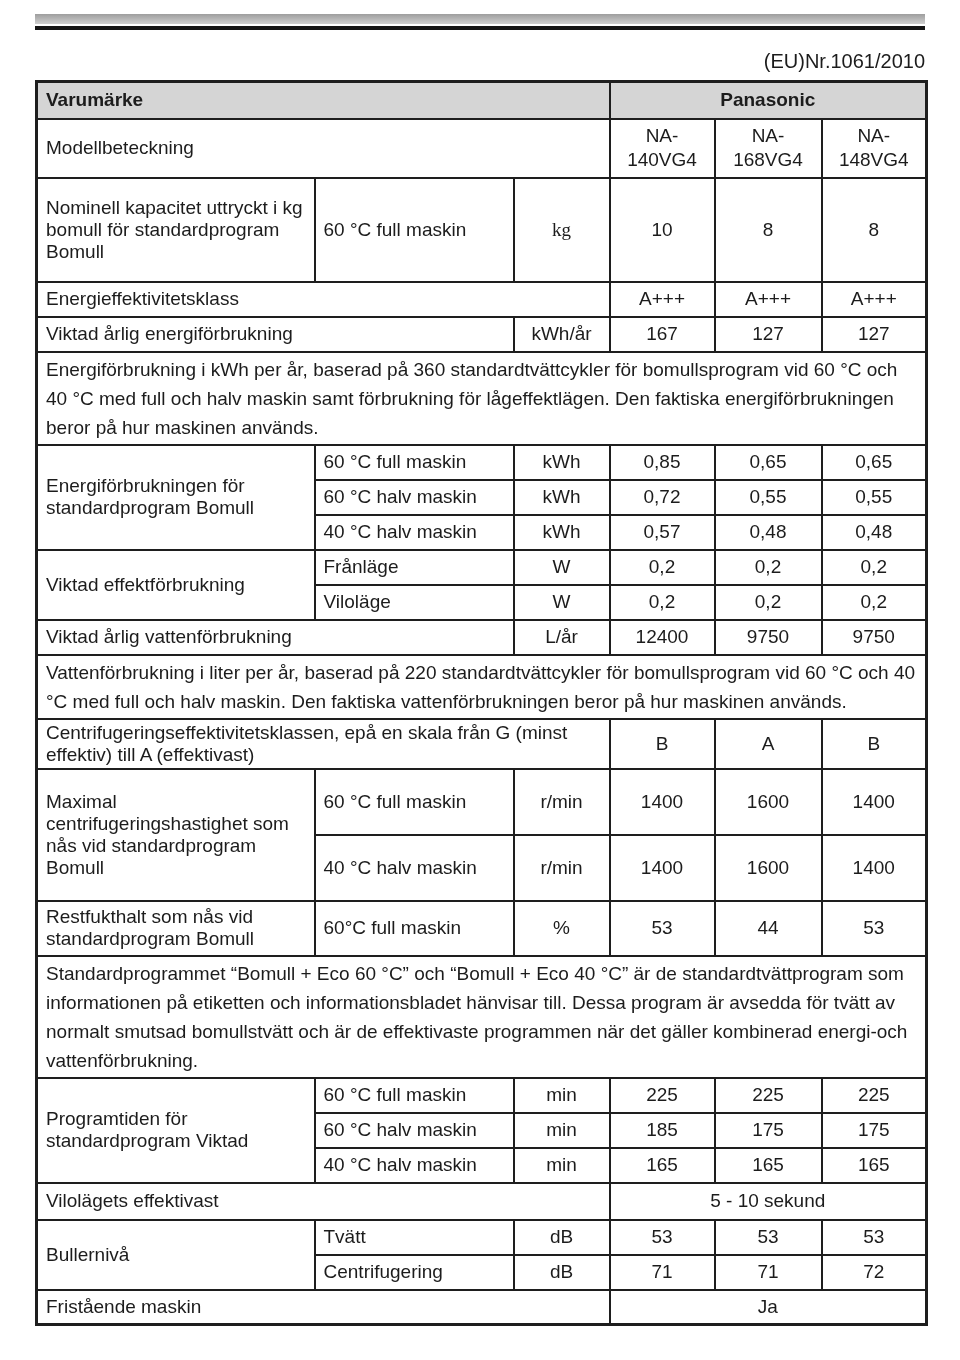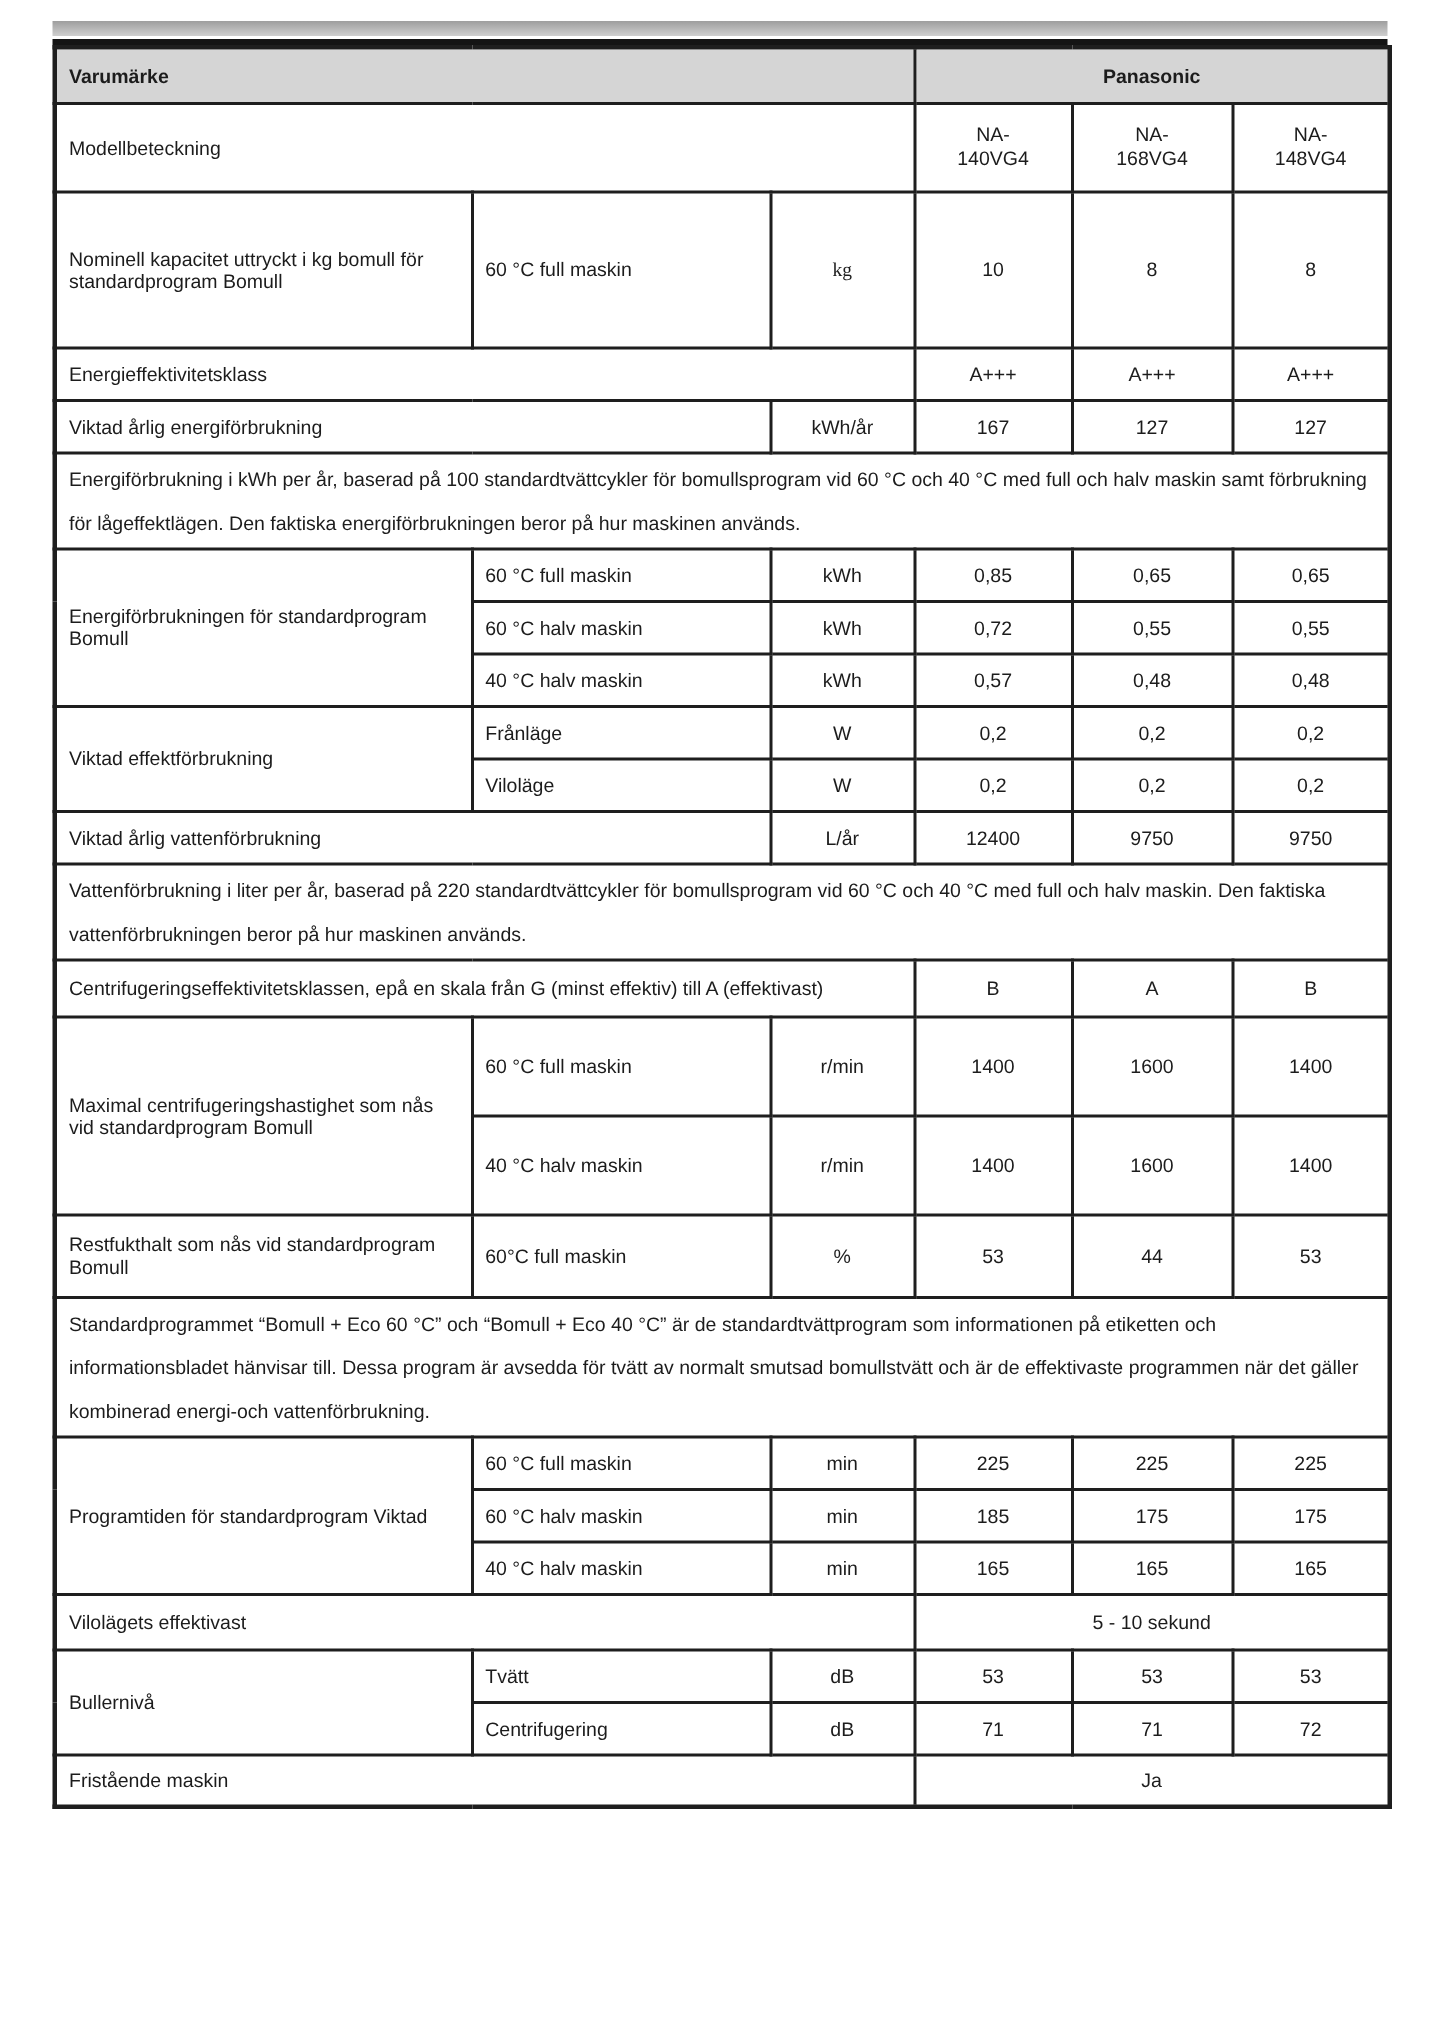--- a/index.html
+++ b/index.html
@@ -31,21 +31,21 @@
   .regulation {
     margin: 20px 0 7px 0;
     font-size: 20px;
     text-align: right;
   }
 
   table.fiche {
     width: 890px;
     border-collapse: collapse;
     table-layout: fixed;
-    font-size: 13px;
+    font-size: 19px;
     border: 3px solid #1e1e1e;
   }
   table.fiche td {
     border: 2px solid #1e1e1e;
     padding: 2px 8px;
     vertical-align: middle;
     overflow: hidden;
   }
   .gray { background: #d5d5d5; font-weight: bold; }
   .center { text-align: center; padding-left: 2px !important; padding-right: 2px !important; }
@@ -64,20 +64,21 @@
 </style>
 </head>
 <body>
 
 <div class="page">
 
   <div>
     <div class="rule-gray"></div>
     <div class="rule-black"></div>
   </div>
+  <div class="regulation">(EU)Nr.1061/2010</div>
 
   <table class="fiche">
     <colgroup>
       <col style="width:278px">
         <col style="width:199px">
         <col style="width:96px">
       <col style="width:105px">
         <col style="width:107px">
         <col style="width:105px">
     </colgroup>
@@ -116,21 +117,21 @@
 
       <tr class="h35">
         <td colspan="2">Viktad årlig energiförbrukning</td>
         <td class="center">kWh/år</td>
         <td class="center">167</td>
         <td class="center">127</td>
         <td class="center">127</td>
       </tr>
 
       <tr class="note">
-        <td colspan="6">Energiförbrukning i kWh per år, baserad på 100 standardtvättcykler för bomullsprogram vid 60 °C och 40 °C med full och halv maskin samt förbrukning för lågeffektlägen. Den faktiska energiförbrukningen beror på hur maskinen används.</td>
+        <td colspan="6">Energiförbrukning i kWh per år, baserad på 360 standardtvättcykler för bomullsprogram vid 60 °C och 40 °C med full och halv maskin samt förbrukning för lågeffektlägen. Den faktiska energiförbrukningen beror på hur maskinen används.</td>
       </tr>
 
       <tr class="h35">
         <td rowspan="3">Energiförbrukningen för standardprogram Bomull</td>
         <td>60 °C full maskin</td>
         <td class="center">kWh</td>
         <td class="center">0,85</td>
         <td class="center">0,65</td>
         <td class="center">0,65</td>
       </tr>

